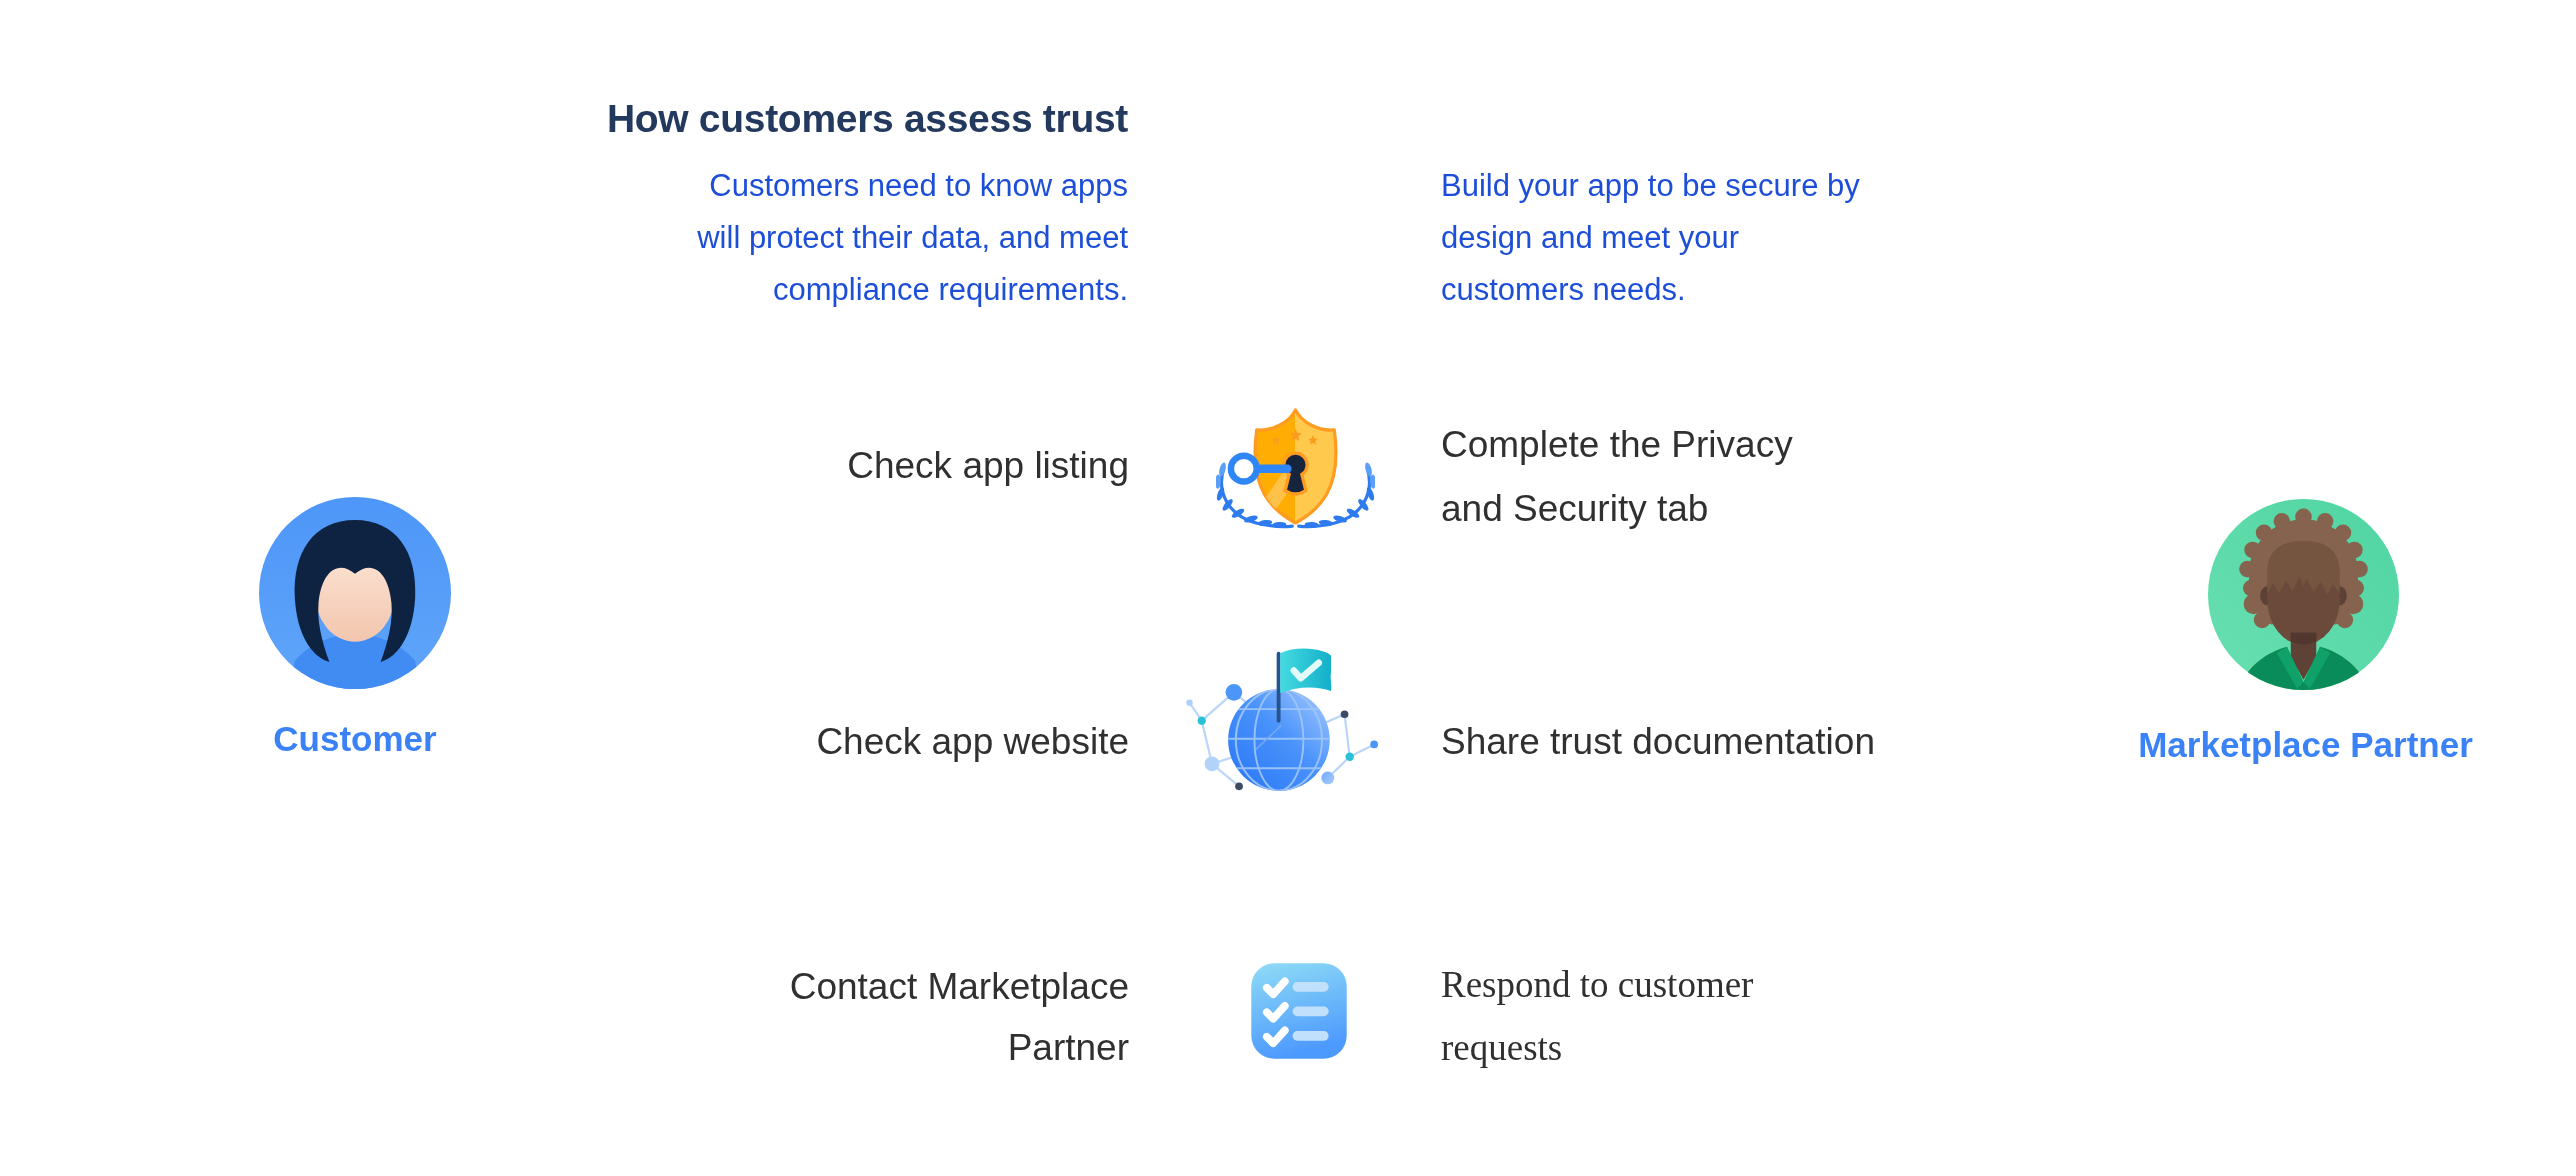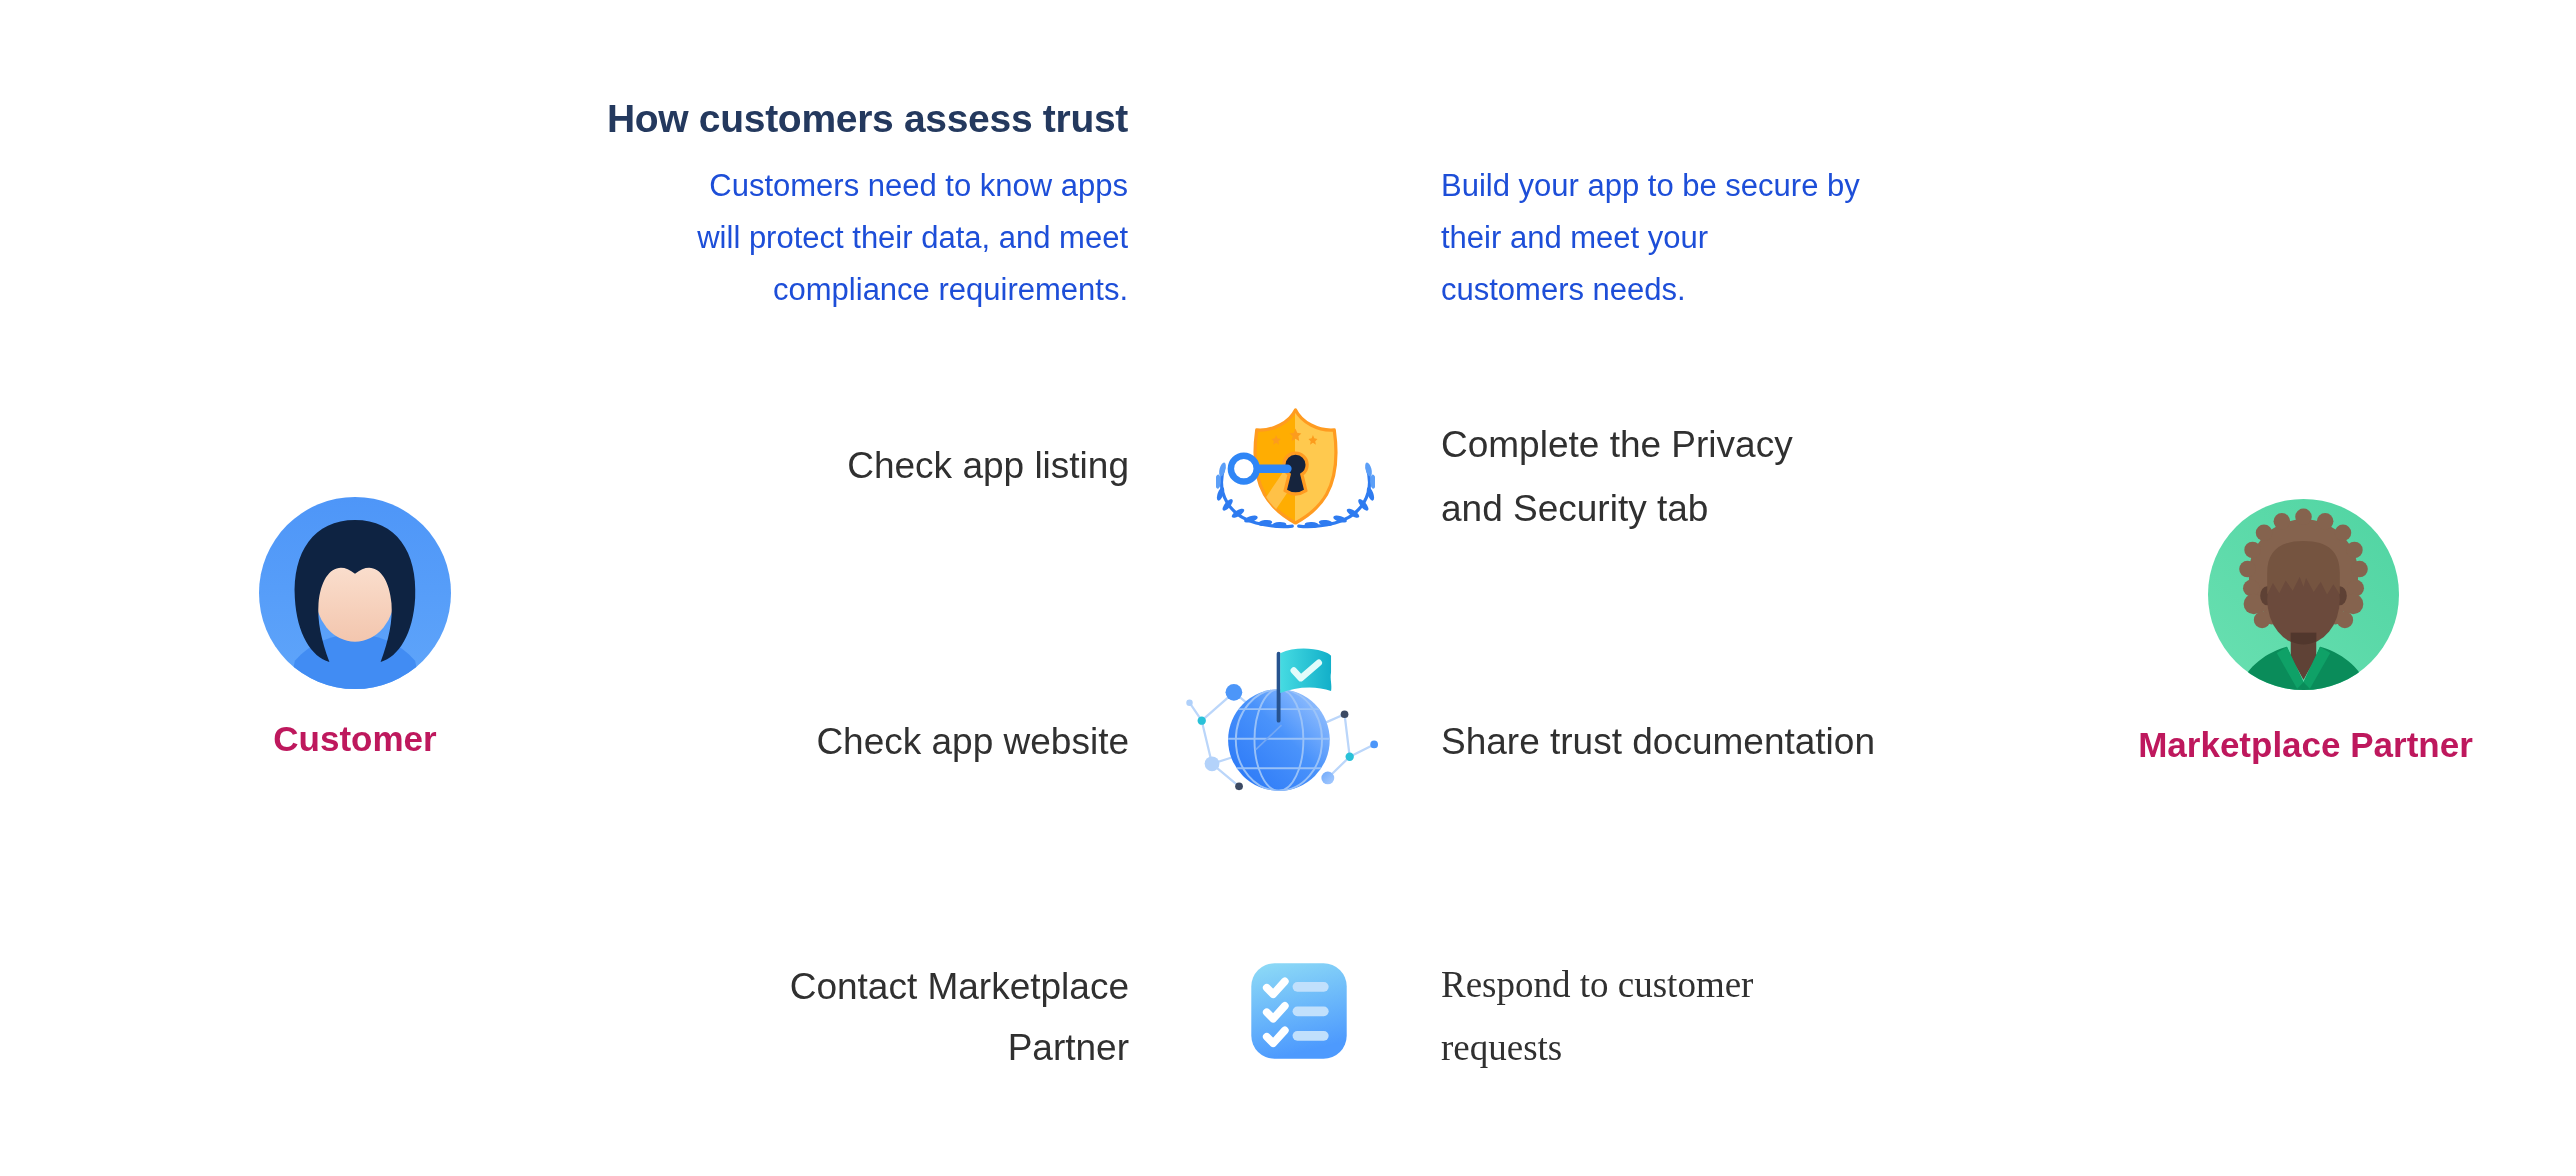--- a/index.html
+++ b/index.html
@@ -3,35 +3,35 @@
 <meta charset="utf-8">
 <style>
   html,body{margin:0;padding:0;background:#ffffff;}
   .stage{position:relative;width:2576px;height:1176px;background:#ffffff;
          font-family:"Liberation Sans",sans-serif;overflow:hidden;}
   .abs{position:absolute;}
   .col-heading{font-weight:bold;font-size:39px;line-height:44px;color:#24395E;letter-spacing:-0.3px;}
   .col-desc{font-size:31px;line-height:52px;color:#1d4ed8;white-space:pre-line;}
   .action{font-size:37px;color:#303030;white-space:pre-line;}
   .align-r{text-align:right;}
-  .actor-label{font-weight:bold;font-size:35px;line-height:43px;color:#be185d;text-align:center;}
+  .actor-label{font-weight:bold;font-size:35px;line-height:43px;color:#3b82f6;text-align:center;}
   svg{display:block;}
 </style>
 </head>
 <body>
 
 <div class="stage">
 
   <div class="abs col-heading align-r" style="left:580px;top:97px;width:548px;">How customers assess trust</div>
   <div class="abs col-desc align-r" style="left:580px;top:160px;width:548px;">Customers need to know apps
 will protect their data, and meet
 compliance requirements.</div>
 
   <div class="abs col-desc" style="left:1441px;top:160px;width:548px;">Build your app to be secure by
-their and meet your
+design and meet your
 customers needs.</div>
 
   <div class="abs action align-r" style="left:613px;top:435px;width:516px;line-height:61px;">Check app listing</div>
 
   <div class="abs" style="left:1216px;top:406px;">
     <svg width="159" height="126" viewBox="0 0 246 195">
       <defs>
         <linearGradient id="sg" x1="0" y1="0" x2="1" y2="0">
           <stop offset="0.5" stop-color="#FFAD02"></stop>
             <stop offset="0.5" stop-color="#FFC94E"></stop>

